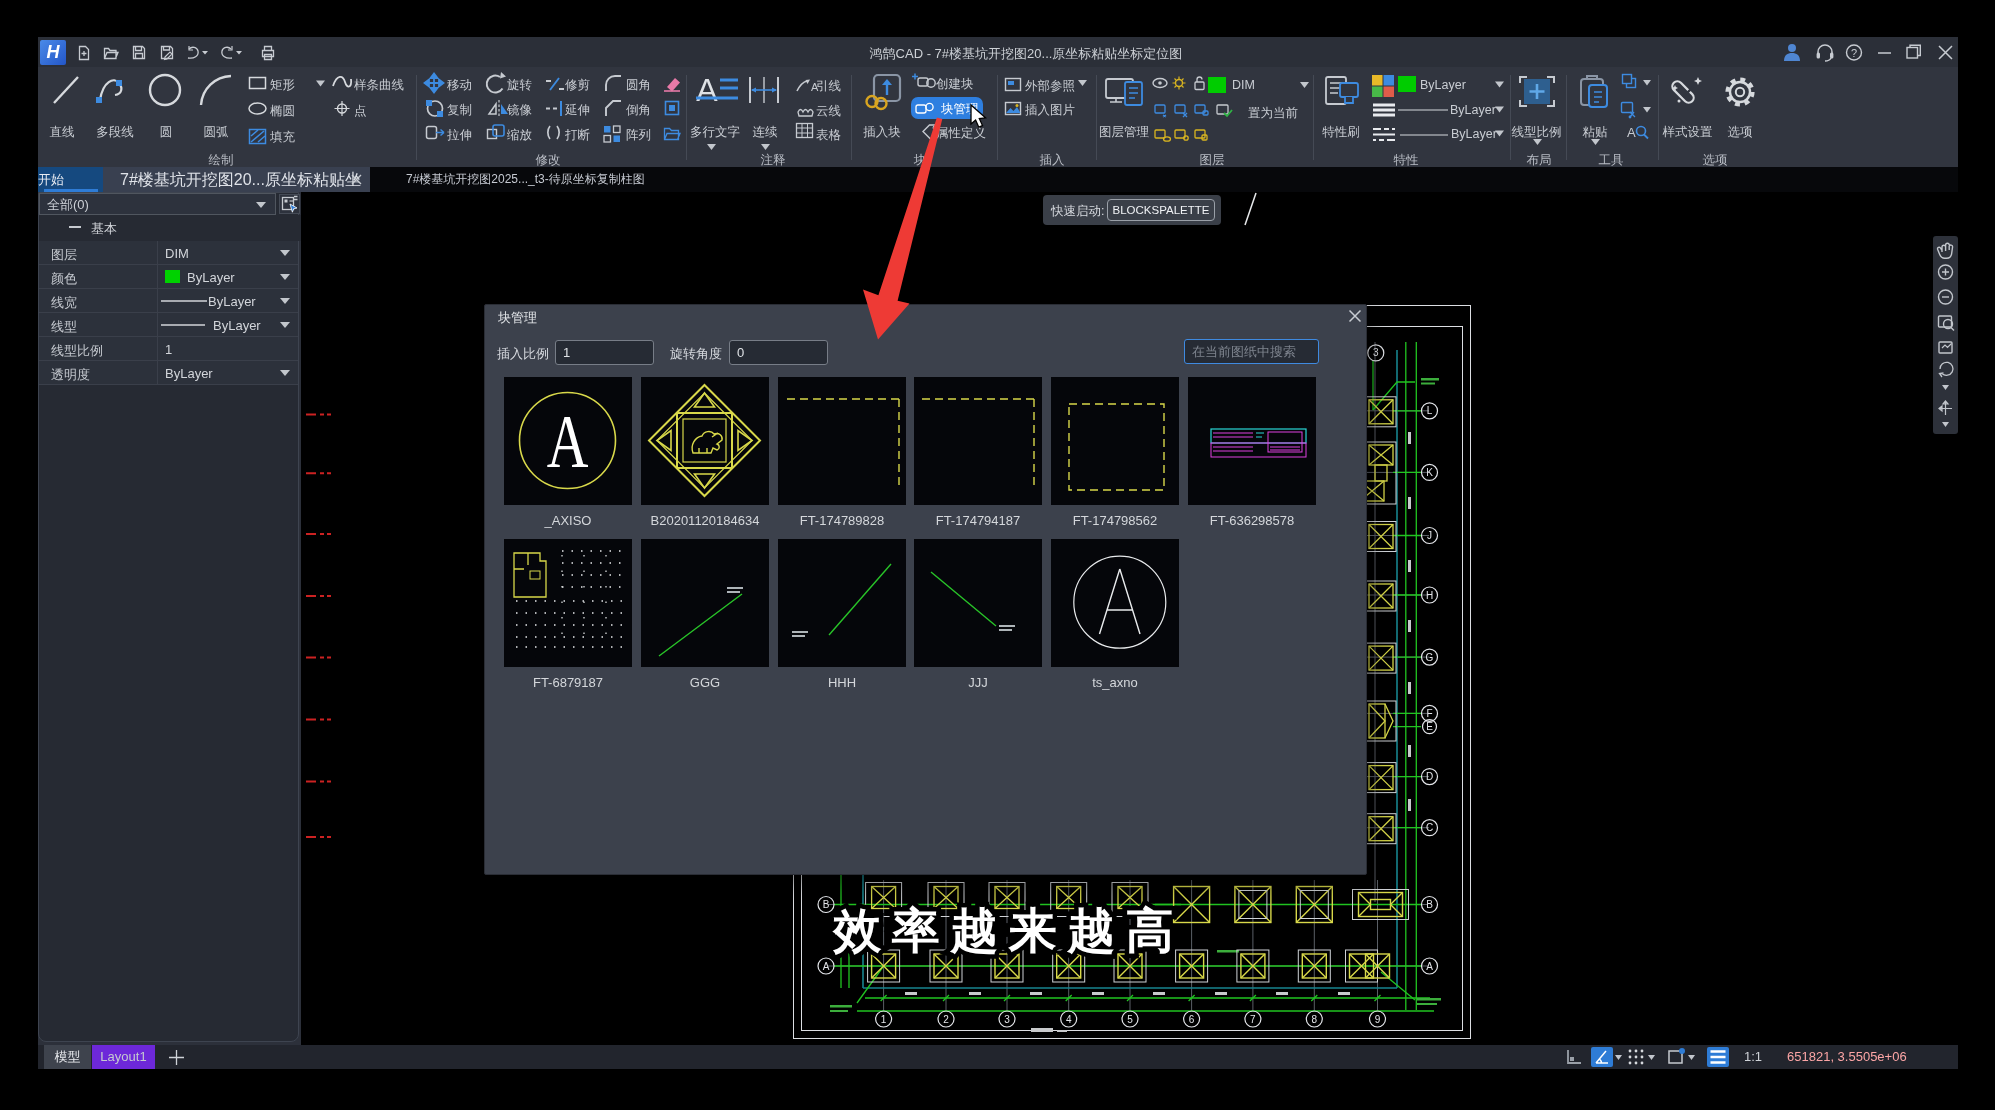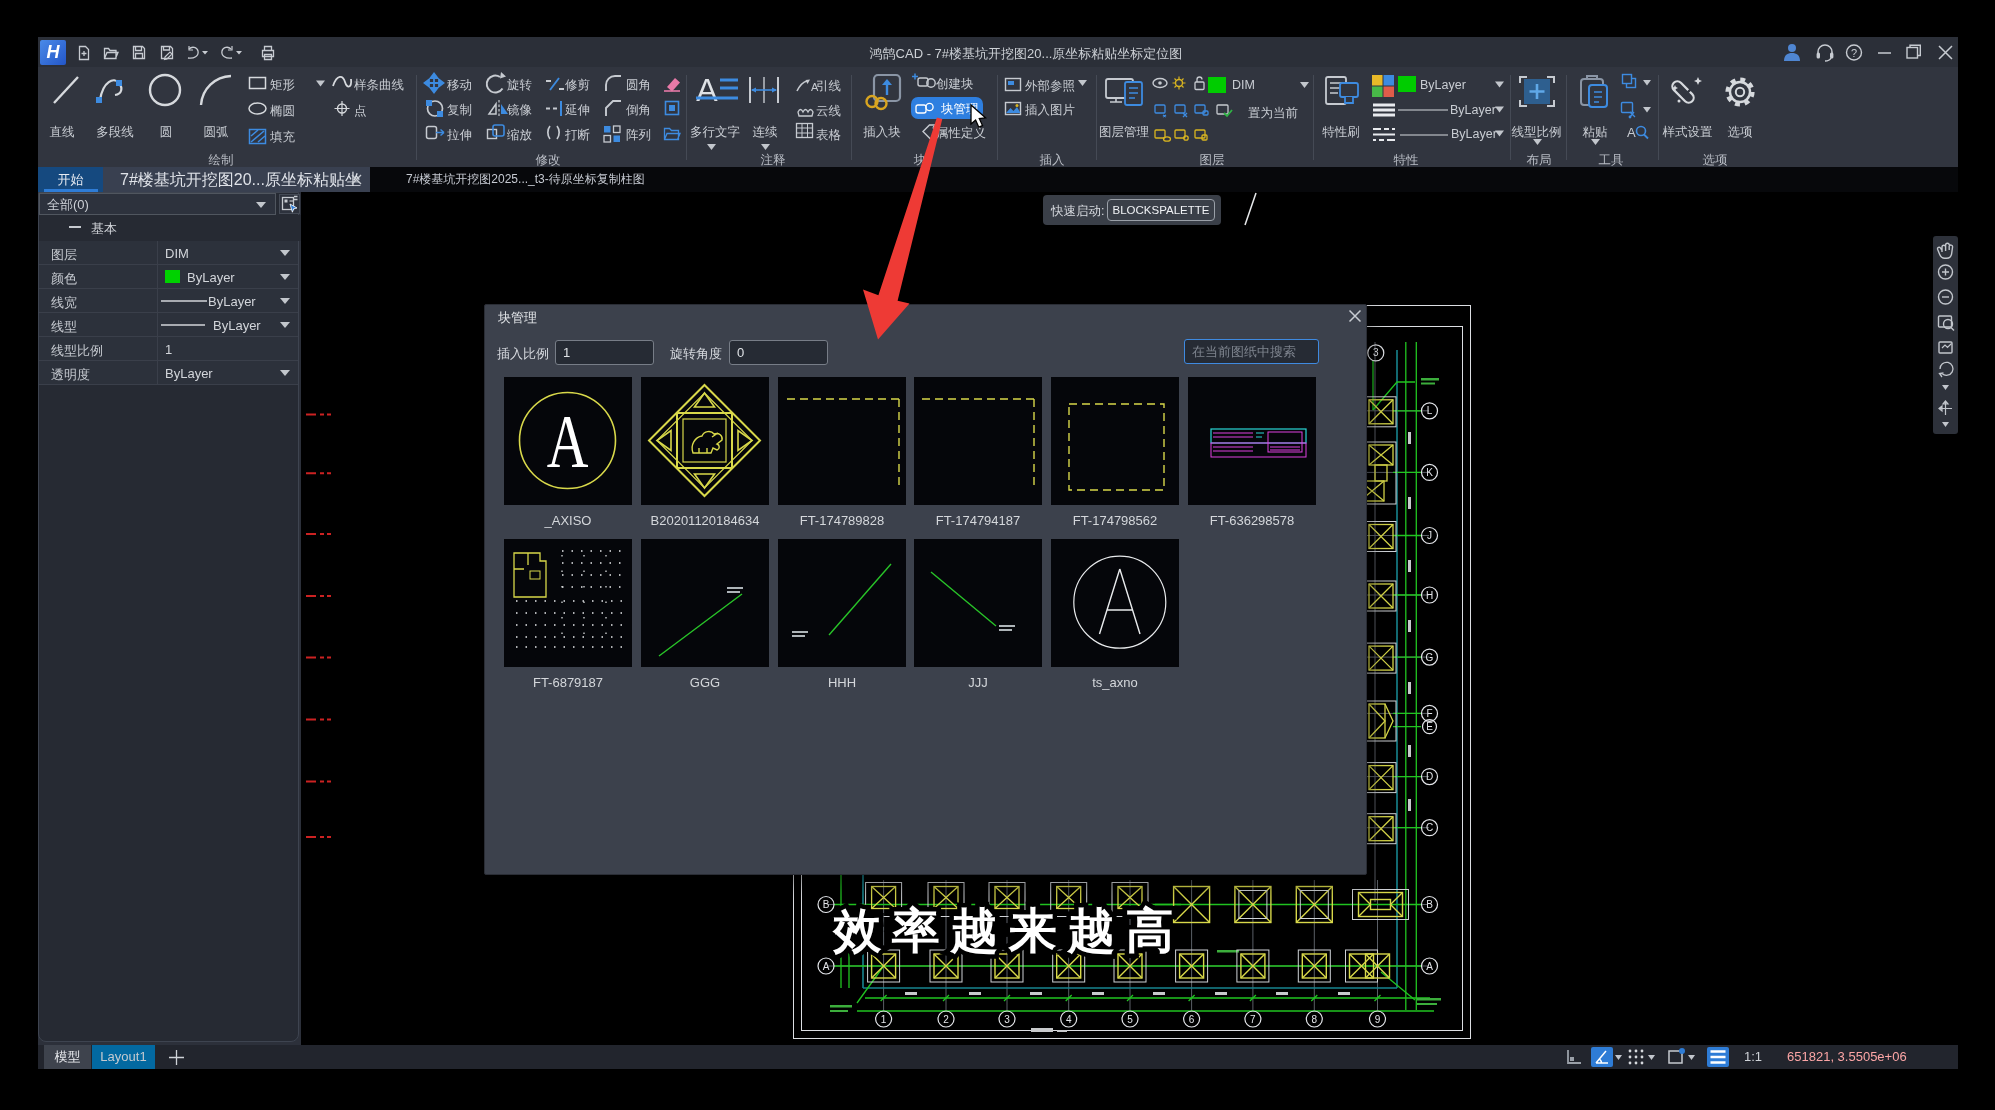--- a/index.html
+++ b/index.html
@@ -324,21 +324,21 @@
     <div class="slabel" style="left:898px;top:58px">属性定义</div>
     <div class="slabel" style="left:987px;top:11px">外部参照</div>
     <div class="slabel" style="left:987px;top:35px">插入图片</div>
     <div class="slabel" style="left:1194px;top:11px">DIM</div>
     <div class="slabel" style="left:1210px;top:38px">置为当前</div>
     <div class="slabel" style="left:1382px;top:11px">ByLayer</div>
     <div class="slabel" style="left:1412px;top:36px">ByLayer</div>
     <div class="slabel" style="left:1413px;top:60px">ByLayer</div>
   </div>
   <div id="tabbar">
-    <div class="abs" style="left:0;top:0;width:65px;height:25px;background:#15497f;color:#e8ecf2;font-size:13px;text-align:center;line-height:25px;">开始</div>
+    <div class="abs" style="left:0;top:0;width:65px;height:25px;background:#15497f;color:#e8ecf2;font-size:13px;line-height:25px;">开始</div>
     <div class="abs" style="left:65px;top:0;width:267px;height:25px;background:#394050;color:#dfe2e8;font-size:16px;line-height:25px;padding-left:17px;">7#楼基坑开挖图20...原坐标粘贴坐标定位图
       <svg class="abs" style="left:248px;top:7px" width="11" height="11">
           <path d="M1 1 l9 9 M10 1 l-9 9" stroke="#c8ccd2" stroke-width="1.4"></path>
         </svg>
     </div>
     <div class="abs" style="left:332px;top:0;width:290px;height:25px;color:#c6cad2;font-size:12px;line-height:25px;padding-left:36px;">7#楼基坑开挖图2025..._t3-待原坐标复制柱图</div>
     <div class="abs" style="left:6px;top:22px;width:54px;height:3px;background:#2e7cd6;"></div>
   </div>
   <div id="lpanel">
     <div class="abs" style="left:0;top:0;width:237px;height:22px;background:#2d323d;border:1px solid #50565f;color:#ccd0d6;font-size:13px;line-height:21px;padding-left:7px;">全部(0)
@@ -654,21 +654,21 @@
           <path d="M9 112 l3 -3 l2.5 2.5 l4 -4" stroke-width="1.2"></path>
         <path d="M7 133 a6.5 6.5 0 1 1 2 4.5 M9 141 l-2.5 -3.5 l4 -0.5" stroke-width="1.3"></path>
         <path d="M9 149 h7 l-3.5 5 z" fill="#c2c6cc" stroke="none"></path>
         <path d="M12.5 165 v14 M6 172.5 h13 M12.5 165 l-2.5 3 h5 z M6 172.5 l3 -2.5 v5 z" stroke-width="1.2"></path>
         <path d="M9 186 h7 l-3.5 5 z" fill="#c2c6cc" stroke="none"></path>
       </svg>
     </div>
   </div>
   <div id="statusbar">
     <div class="abs" style="left:6px;top:0;width:47px;height:24px;background:#3e434d;color:#e8eaee;font-size:13px;text-align:center;line-height:24px;">模型</div>
-    <div class="abs" style="left:54px;top:0;width:63px;height:24px;background:#0369a1;color:#c5c9cf;font-size:13px;text-align:center;line-height:24px;">Layout1</div>
+    <div class="abs" style="left:54px;top:0;width:63px;height:24px;background:#6d28d9;color:#c5c9cf;font-size:13px;text-align:center;line-height:24px;">Layout1</div>
     <svg class="abs" style="left:130px;top:4px" width="17" height="17">
         <path d="M8.5 1 v15 M1 8.5 h15" stroke="#cfd3d8" stroke-width="1.3"></path>
       </svg>
     <svg class="abs" style="left:1526px;top:2px" width="170" height="20" viewBox="0 0 170 20" fill="none">
       <path d="M4 3 v13 h13" stroke="#9aa0a8" stroke-width="1.8"></path>
         <rect x="6" y="10" width="4" height="4" fill="#9aa0a8"></rect>
       <rect x="27" y="0" width="22" height="20" rx="2" fill="#2e7cd6"></rect>
       <path d="M32 16 l10 -12 M32 16 h12 M35.5 12 a6 6 0 0 1 2 4" stroke="#fff" stroke-width="1.5"></path>
       <path d="M51 8 h7 l-3.5 5 z" fill="#c2c6cc"></path>
       <g fill="#d6d9dd">

